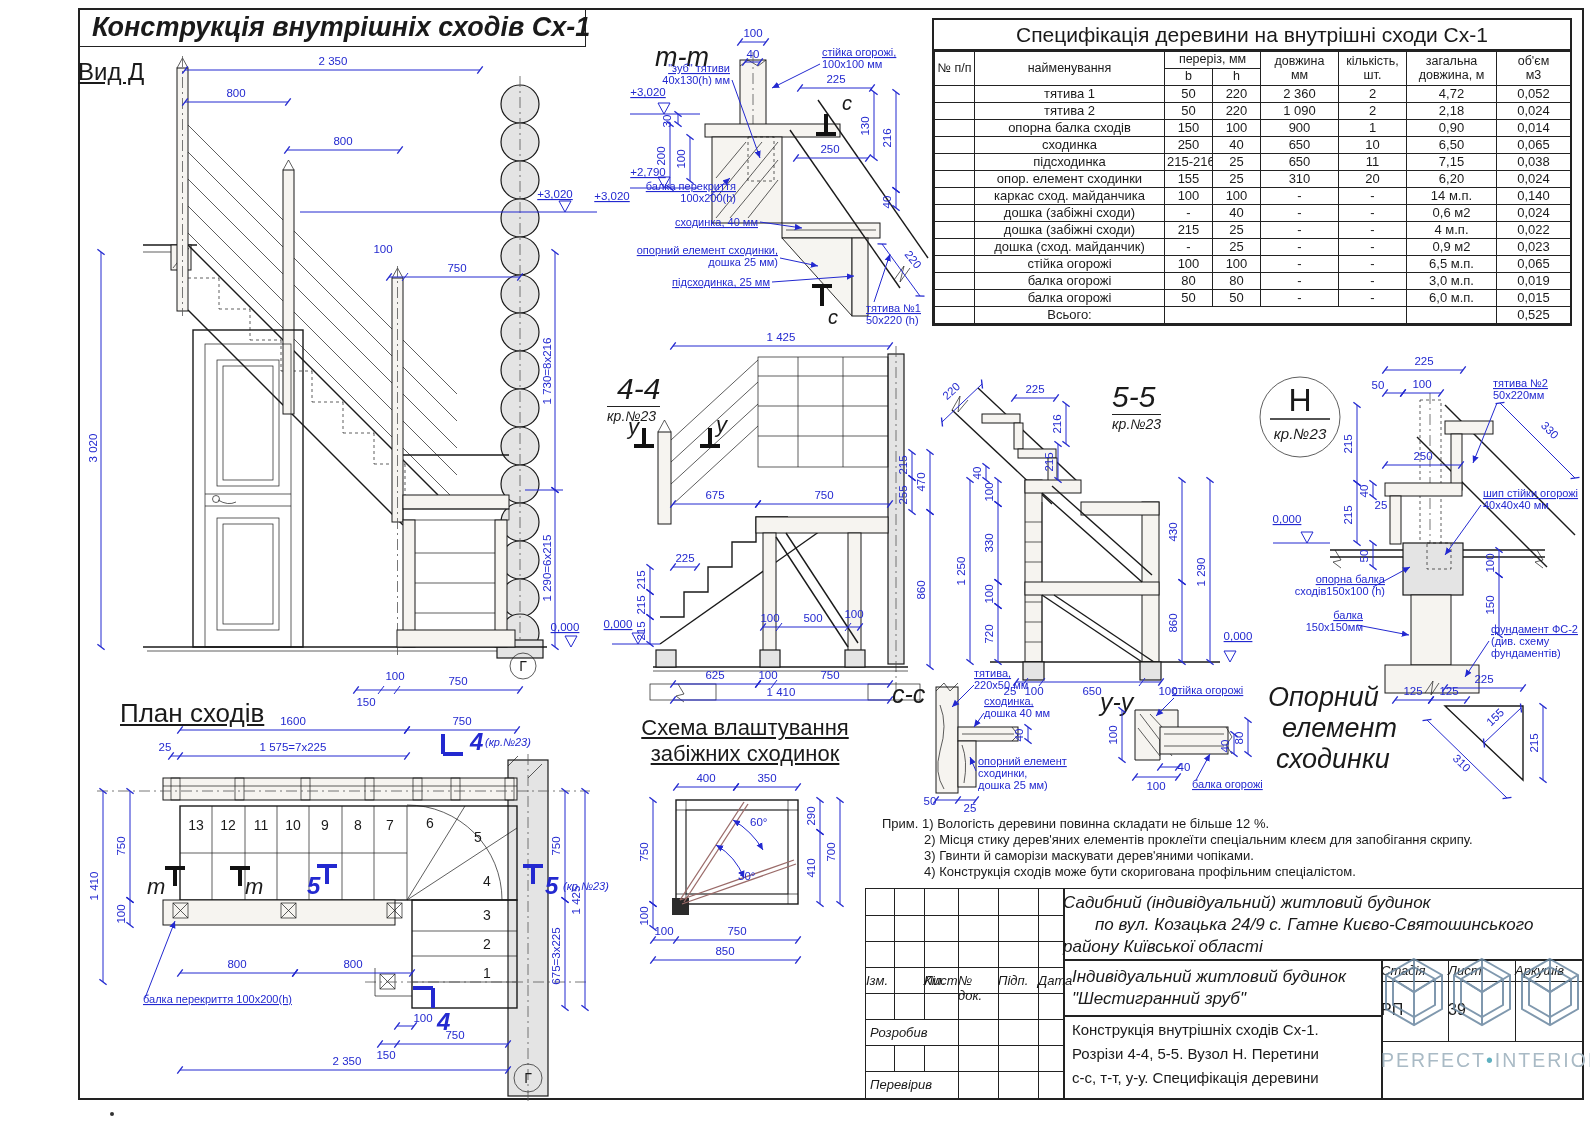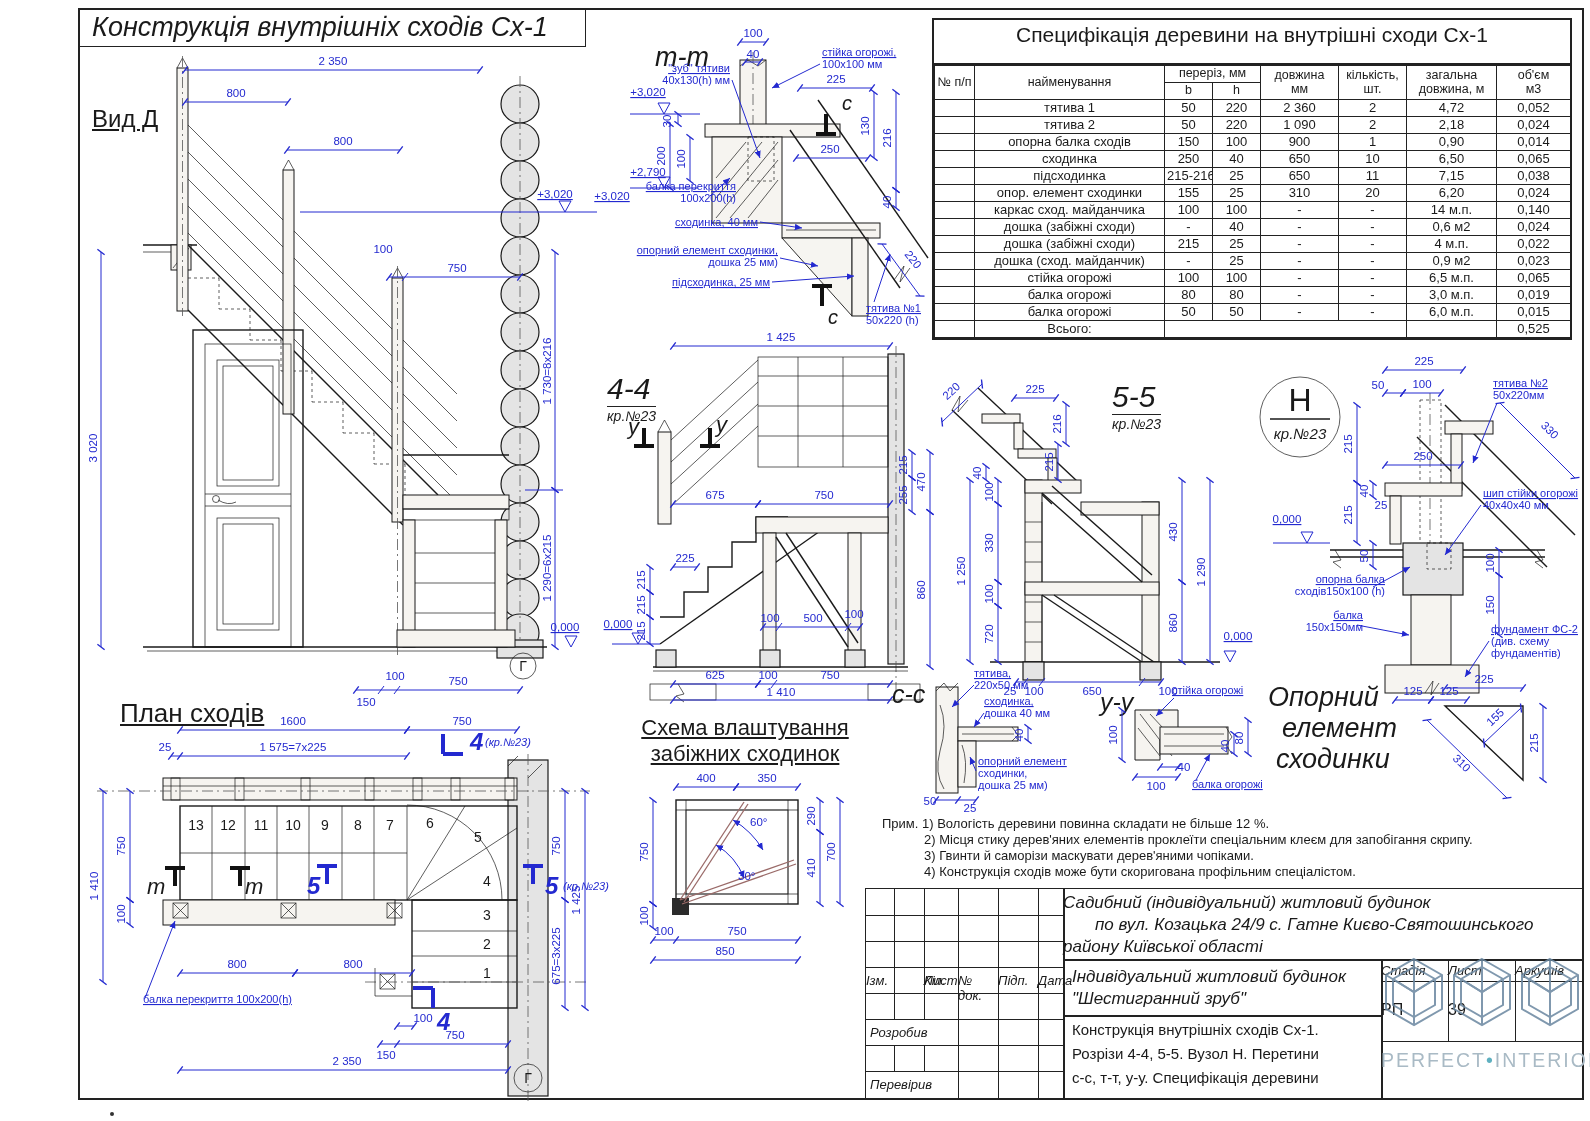--- a/index.html
+++ b/index.html
@@ -1,21 +1,21 @@
 <!DOCTYPE html>
 <html><head>
 <meta charset="utf-8">
 <style>
   html,body{margin:0;padding:0;background:#fff;}
   #sheet{position:relative;width:1590px;height:1121px;background:#fff;overflow:hidden;
          font-family:"Liberation Sans",sans-serif;color:#1a1a1a;}
   .abs{position:absolute;}
   #frame{left:78px;top:8px;width:1502px;height:1088px;border:2px solid #222;}
   #titlebox{left:80px;top:10px;width:505px;height:36px;border-right:1.6px solid #222;border-bottom:1.6px solid #222;}
-  #sheet-title{left:92px;top:12px;font-size:27px;font-style:italic;white-space:nowrap;}
+  #sheet-title{left:92px;top:12px;font-size:27px;font-style:italic;white-space:nowrap;font-weight:bold;}
   .viewtitle{font-size:24px;text-decoration:underline;white-space:nowrap;}
   .sectitle{font-size:27px;font-style:italic;white-space:nowrap;}
   .krsub{font-size:14px;font-style:italic;border-top:1.6px solid #222;padding-top:1px;}
   svg{position:absolute;overflow:visible;}
   svg text{font-family:"Liberation Sans",sans-serif;}
   .k{stroke:#1a1a1a;stroke-width:1.4;fill:none;}
   .n{stroke:#1a1a1a;stroke-width:0.7;fill:none;}
   .d{stroke:#2329d0;stroke-width:1;fill:none;}
   .cl{stroke:#555;stroke-width:0.8;fill:none;stroke-dasharray:11 4 2 4;}
   .dt{stroke-dasharray:3 3;}
@@ -23,21 +23,21 @@
   .wf{fill:#f6f4f0;stroke:#1a1a1a;stroke-width:1;}
   .red{stroke:#9a6a68;stroke-width:1.3;fill:none;}
   text.b{fill:#2329d0;font-size:11.5px;}
   text.bl{fill:#2329d0;font-size:11px;}
   text.bb{fill:#2329d0;font-size:24px;font-style:italic;font-weight:bold;}
   text.kk{fill:#1a1a1a;}
   .flag{stroke:#2329d0;stroke-width:4;}
   .flagk{stroke:#111;stroke-width:4;}
   
   #spec{left:932px;top:18px;width:636px;border:2px solid #222;background:#fff;}
-  #spec .ttl{font-size:21px;text-align:center;padding:3px 0 16px;border-bottom:2px solid #222;}
+  #spec .ttl{font-size:21px;text-align:center;padding:3px 0 2px;border-bottom:2px solid #222;}
   #spec table{border-collapse:collapse;width:100%;table-layout:fixed;}
   #spec th,#spec td{border:1px solid #222;font-weight:normal;font-size:13px;text-align:center;padding:0 2px;height:16px;line-height:1.05;overflow:hidden;white-space:nowrap;}
   #spec thead td{font-size:12.5px;}
   
   #notes{left:882px;top:816px;width:690px;font-size:13px;line-height:1.22;}
   #notes div{white-space:nowrap;}
   #notes .ind{padding-left:42px;}
   
   #tb{left:865px;top:888px;width:717px;height:209px;border-left:1.6px solid #222;border-top:1.6px solid #222;font-size:13px;}
   #tb .vline,#tb .hline{position:absolute;background:#222;}
@@ -57,21 +57,21 @@
         </marker>
     <marker id="ar" viewBox="0 0 10 10" refX="9" refY="5" markerWidth="8" markerHeight="8" orient="auto-start-reverse">
           <path d="M0 1 L9 5 L0 9 z" fill="#2329d0"></path>
         </marker>
   </defs>
     </svg>
 
   <div id="frame" class="abs"></div>
   <div id="titlebox" class="abs"></div>
   <div id="sheet-title" class="abs">Конструкція внутрішніх сходів Сх-1</div>
-  <div class="abs viewtitle" style="left:92px;top:58px;margin-top:47px;">Вид Д</div>
+  <div class="abs viewtitle" style="left:78px;top:58px;">Вид Д</div>
 
   <svg class="abs" style="left:85px;top:48px;" width="515" height="660" viewBox="0 0 515 660">
     <g>
       <circle class="gf" cx="435" cy="56" r="19"></circle>
         <circle class="gf" cx="435" cy="94" r="19"></circle>
         <circle class="gf" cx="435" cy="132" r="19"></circle>
         <circle class="gf" cx="435" cy="170" r="19"></circle>
         <circle class="gf" cx="435" cy="208" r="19"></circle>
         <circle class="gf" cx="435" cy="246" r="19"></circle>
         <circle class="gf" cx="435" cy="284" r="19"></circle>
@@ -434,21 +434,21 @@
             <td>Всього:</td>
           <td colspan="4"></td>
             <td></td>
           <td>0,525</td>
         </tr>
       </tfoot>
     </table>
   </div>
 
   <div class="abs" style="left:607px;top:372px;">
-    <div class="sectitle" style="font-size:30px;">4-4</div>
+    <div class="sectitle" style="font-size:30px;margin-left:10px;">4-4</div>
     <div class="krsub">кр.№23</div>
   </div>
   <svg class="abs" style="left:598px;top:332px;" width="337" height="372" viewBox="0 0 337 372">
     <g>
       <rect class="gf" x="290" y="22" width="16" height="310"></rect>
         <line class="cl" x1="298" y1="14" x2="298" y2="360"></line>
       <rect class="n" x="160" y="25" width="130" height="110"></rect>
       <line class="n" x1="160" y1="44" x2="290" y2="44"></line>
         <line class="n" x1="160" y1="74" x2="290" y2="74"></line>
         <line class="n" x1="160" y1="104" x2="290" y2="104"></line>

